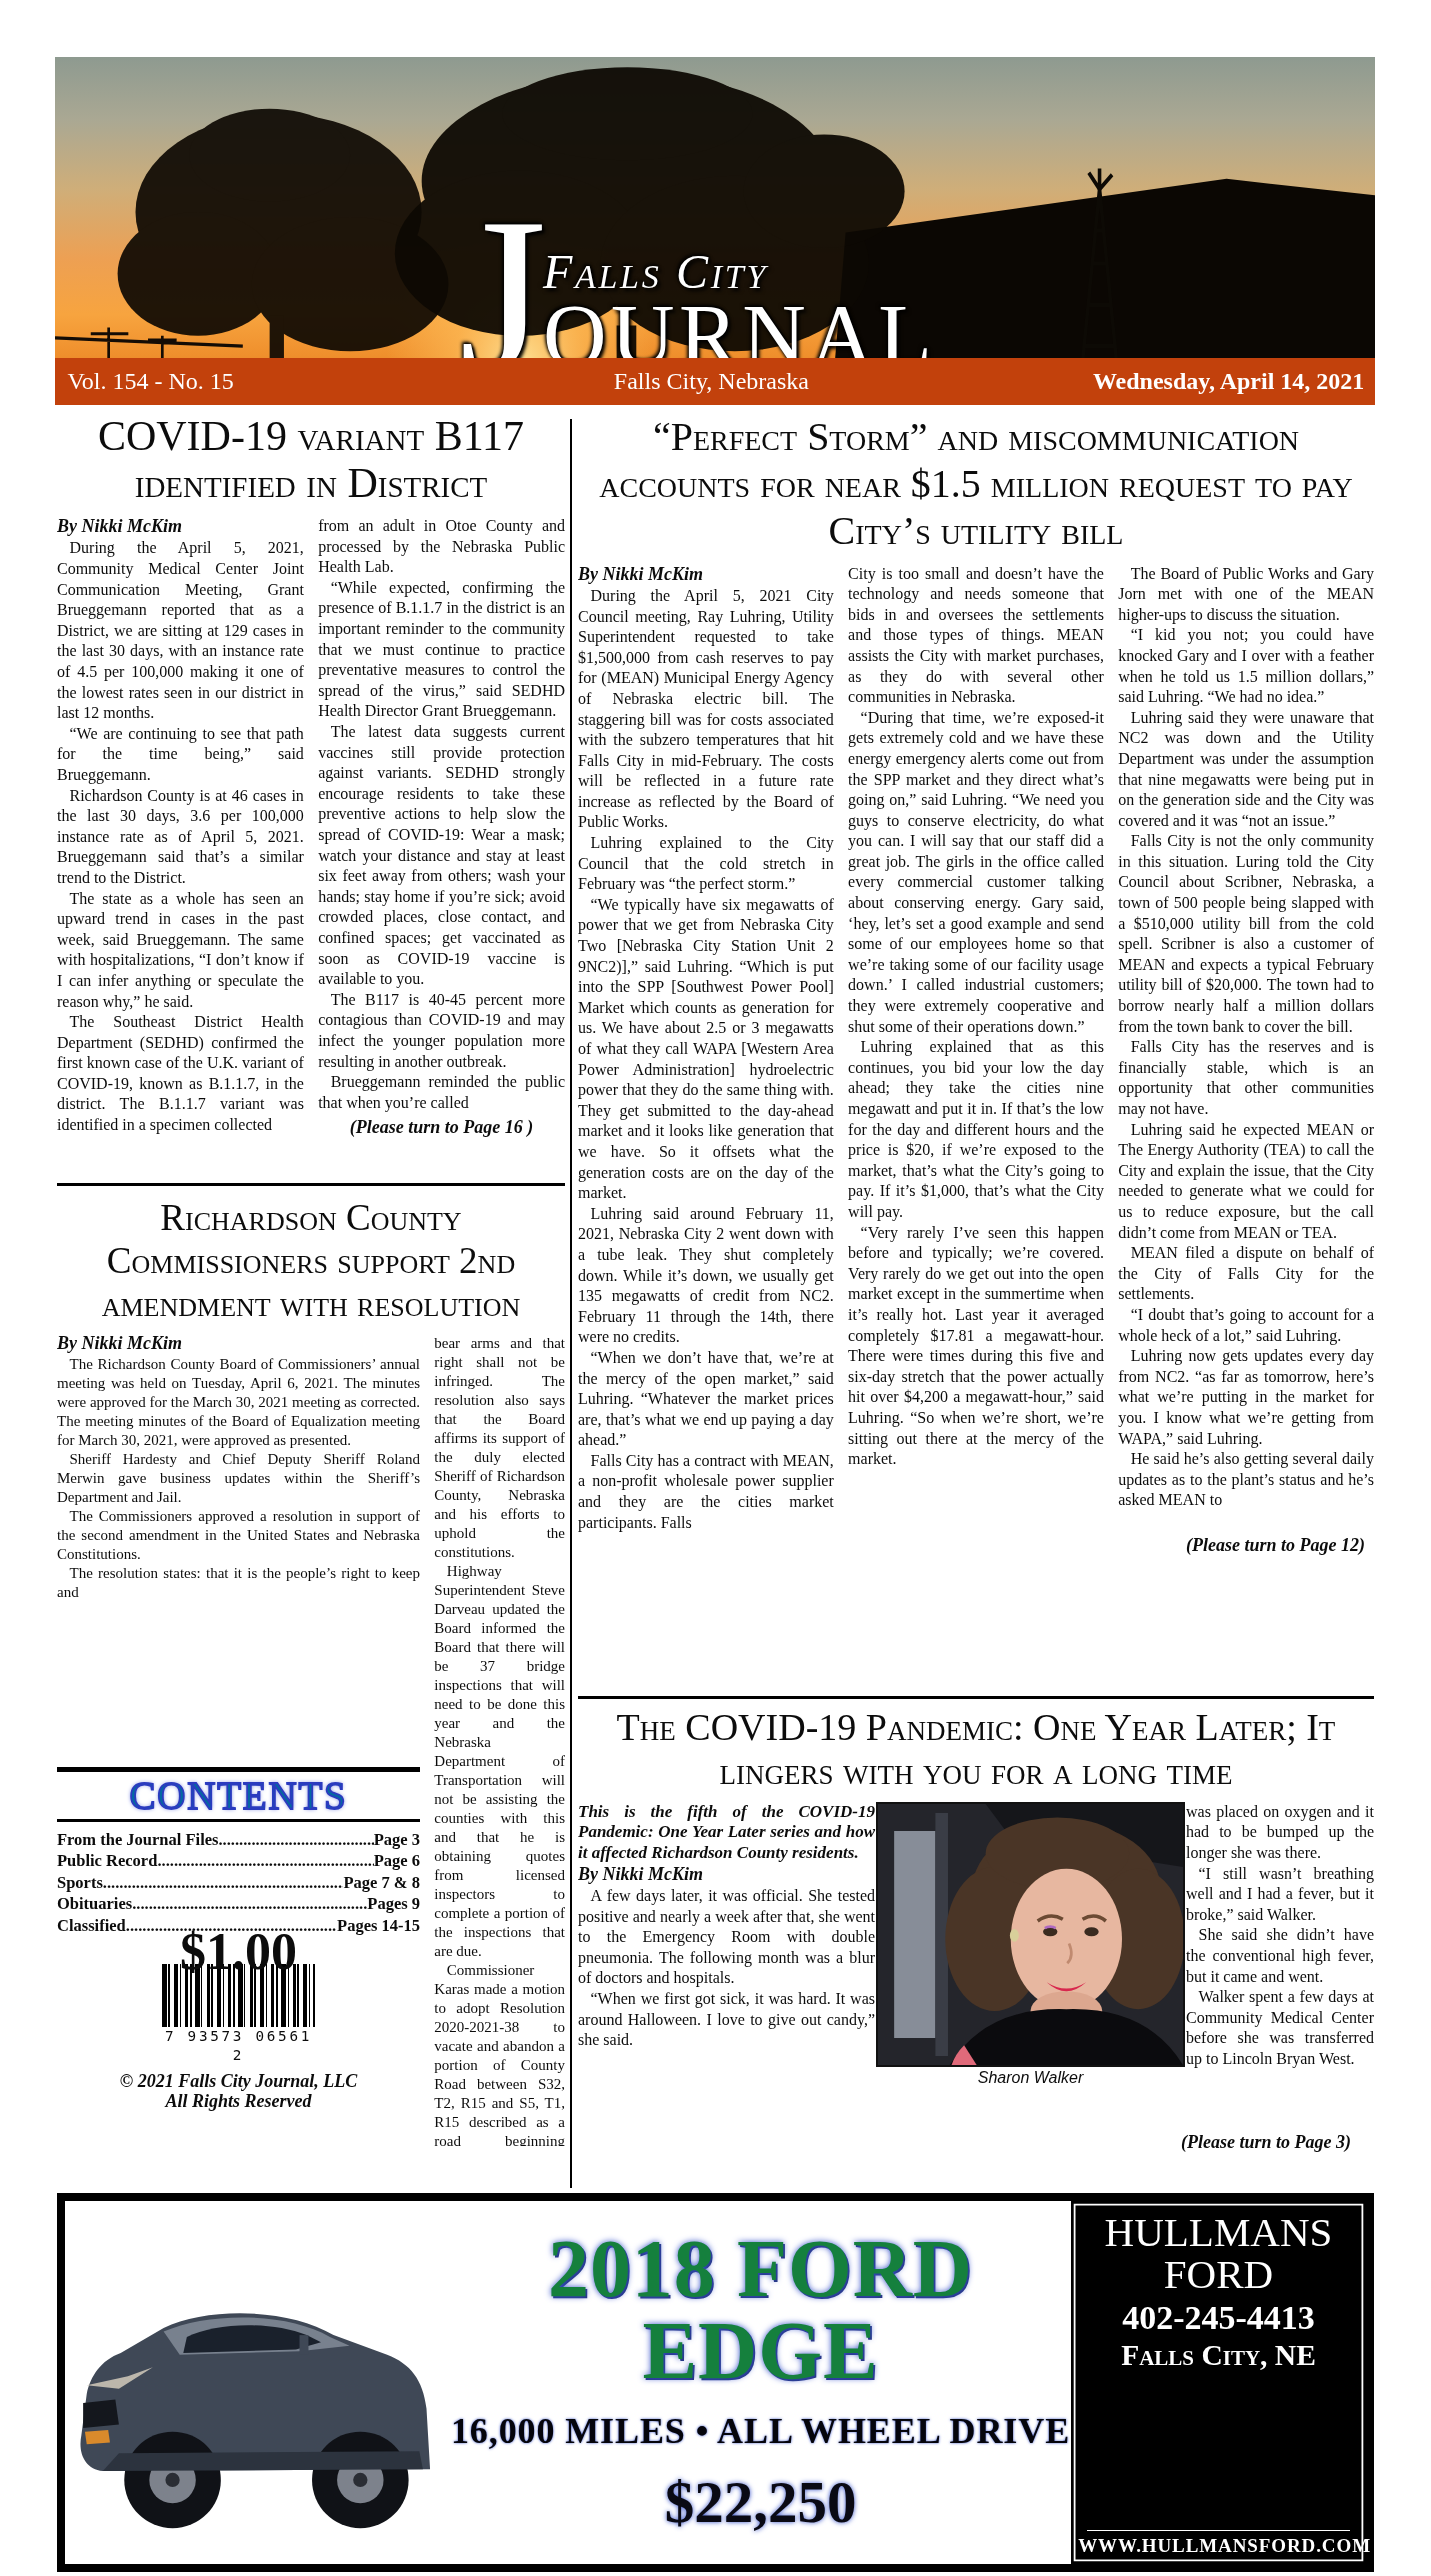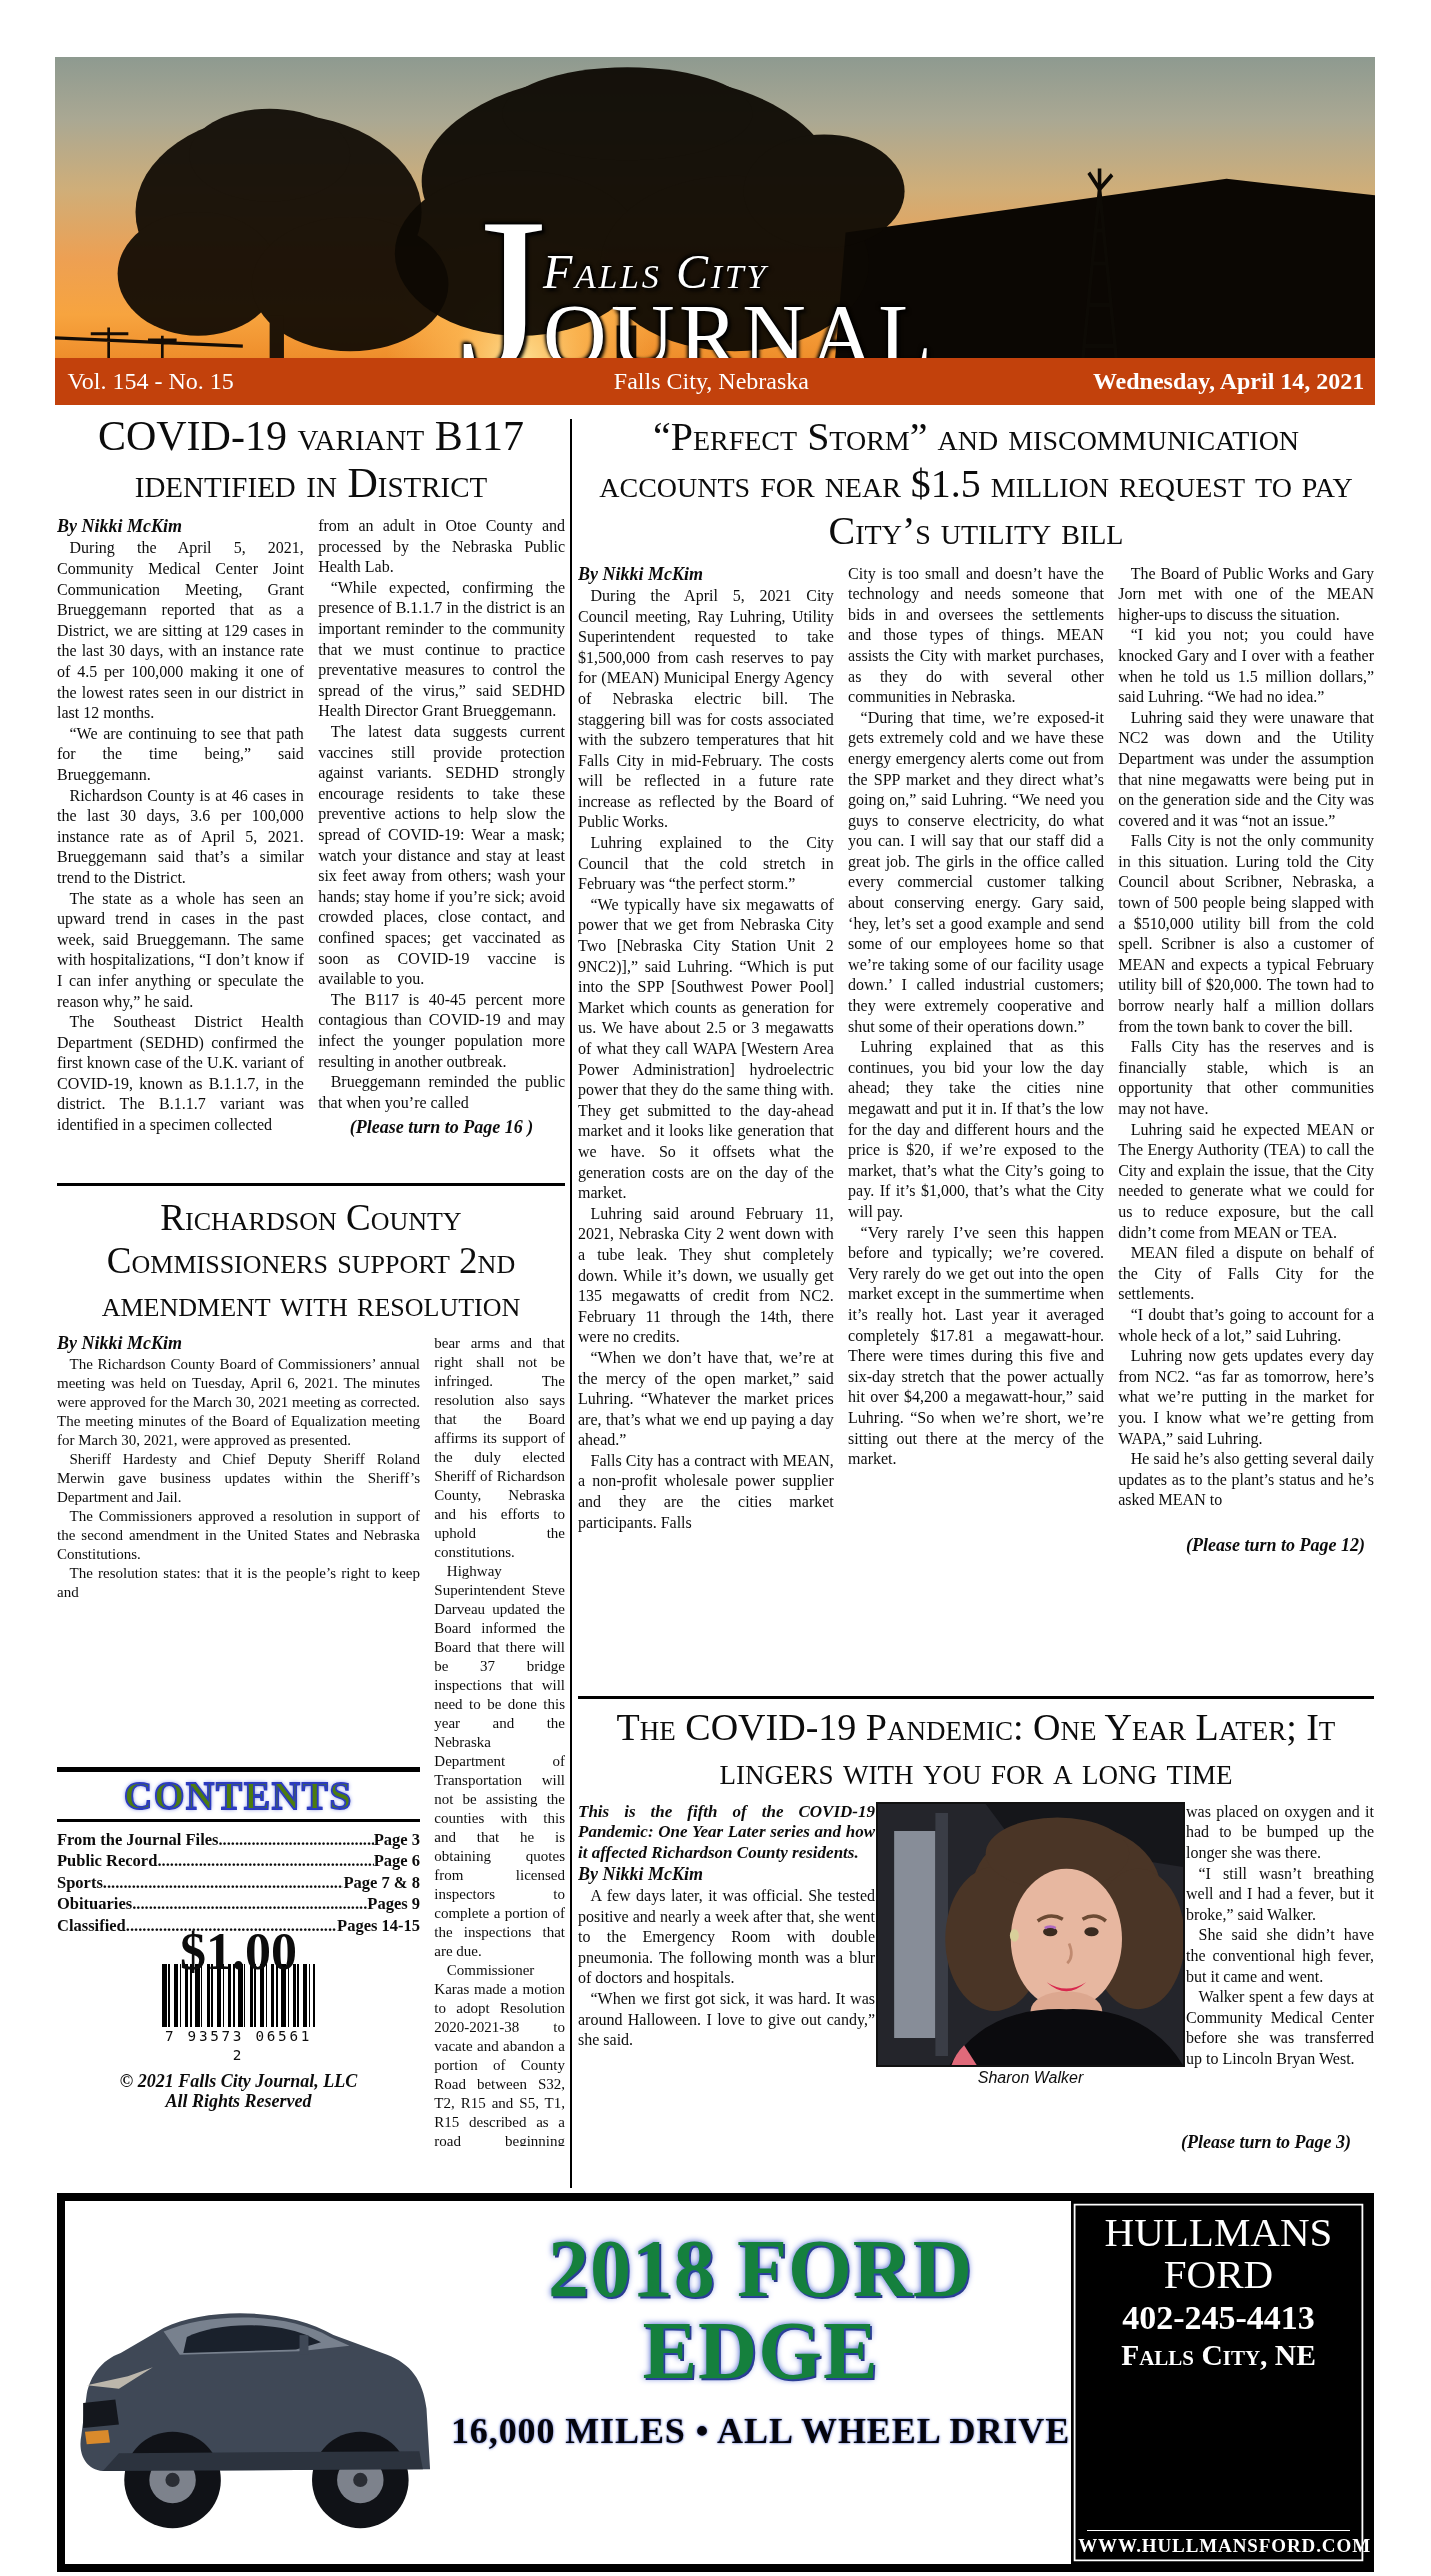--- a/index.html
+++ b/index.html
@@ -41,22 +41,22 @@
   .covid-cols { height:649px; overflow:hidden; }
   .hrule { border:none; border-top:3.6px solid #000; margin:18px 0 10.7px; }
 
   .comm-cols { height:812px; overflow:hidden; }
   .comm-cols .col { font-size:15px; line-height:19px; }
   .comm-col1-text { height:424px; overflow:hidden; }
 
   
   .toc { margin-top:9px; }
   .toc-toprule  { border:none; border-top:5.4px solid #000; margin:0 0 3.6px; }
-  .toc-title { font-size:39px; font-weight:700; text-align:center; letter-spacing:1.8px; line-height:1.02;
-               color:#4d7c0f; -webkit-text-stroke:1.8px #2b3bbf; text-shadow:0 0 4.5px #5463d6; }
+  .toc-title { font-size:39px; font-weight:400; text-align:center; letter-spacing:1.8px; line-height:1.02;
+               color:#0369a1; -webkit-text-stroke:1.8px #2b3bbf; text-shadow:0 0 4.5px #5463d6; }
   .toc-underrule { border:none; border-top:3.6px solid #000; margin:2.7px 0 7.2px; }
   .toc-row { display:flex; font-weight:700; font-size:16.5px; line-height:21.5px; }
   .toc-dots { flex:1; overflow:hidden; white-space:nowrap; }
   .toc-price { font-size:52px; font-weight:800; text-align:center; margin:5.4px 0 3.6px; }
   .barcode-wrap { width:153px; margin:0 auto; text-align:center; }
   .barcode { height:63px; border-left:2.7px solid #000; border-right:2.7px solid #000;
              background:repeating-linear-gradient(90deg,#000 0 2.7px,#fff 2.7px 4.5px,#000 4.5px 6.3px,#fff 6.3px 9.8px,#000 9.8px 14.3px,#fff 14.3px 16px,#000 16px 17px,#fff 17px 21.5px); }
   .barcode-digits { font-family:"DejaVu Sans Mono",monospace; font-size:14.3px; letter-spacing:2.7px; }
   .toc-copy { font-weight:700; font-style:italic; font-size:18px; text-align:center; line-height:1.12; margin-top:5.4px; }
 
@@ -382,20 +382,21 @@
         <circle cx="330" cy="312" r="54" fill="#101217"></circle>
           <circle cx="330" cy="312" r="26" fill="#7d828c"></circle>
           <circle cx="330" cy="312" r="8" fill="#2a2d34"></circle>
         <path d="M60,282 L396,280 L400,300 L42,302 Z" fill="#2c333e"></path>
       </g>
     </svg>
   </div>
   <div class="ad-center">
     <div class="ad-title">2018 FORD EDGE</div>
     <div class="ad-line2">16,000 MILES • ALL WHEEL DRIVE</div>
+    <div class="ad-price">$22,250</div>
   </div>
   <div class="ad-dealer">
     <div>
       <div class="dealer-name">HULLMANS</div>
       <div class="dealer-name">FORD</div>
       <div class="dealer-phone">402-245-4413</div>
       <div class="dealer-loc">Falls City, NE</div>
     </div>
     <div>
       <hr class="dealer-sep">

